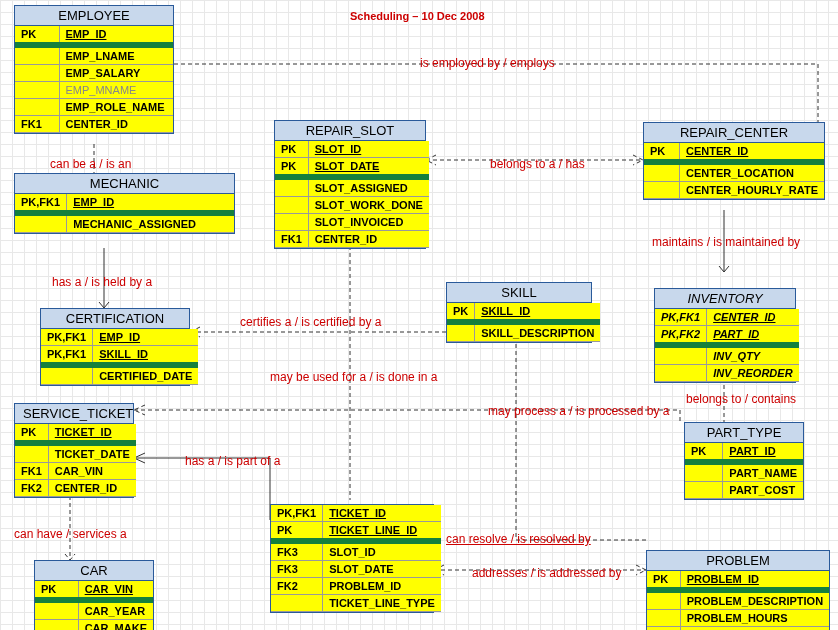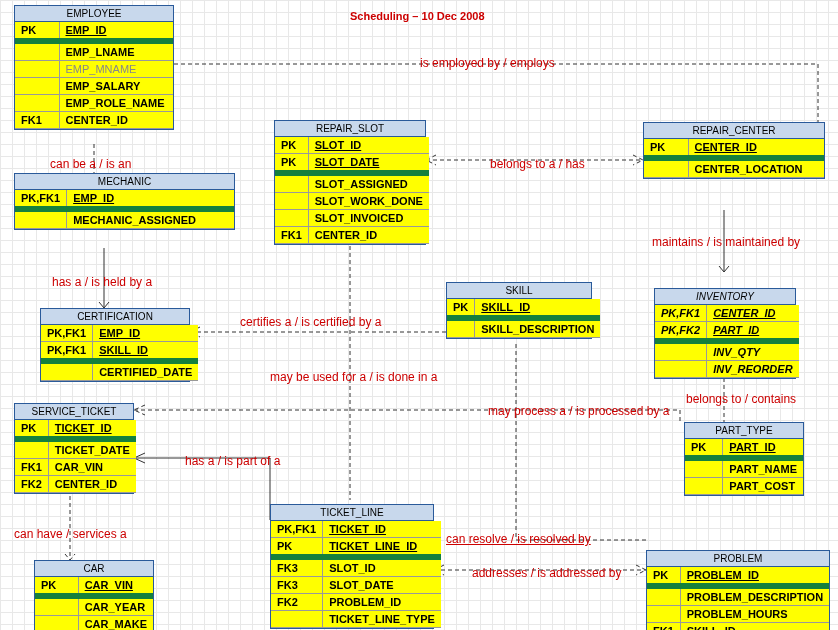--- a/index.html
+++ b/index.html
@@ -29,21 +29,21 @@
   border: 1px solid #2a5a9a;
   background: #fff;
   min-width: 120px;
 }
 .entity-header {
   background: #c8d8ec;
   border-bottom: 1px solid #2a5a9a;
   text-align: center;
   font-weight: normal;
   padding: 2px 8px;
-  font-size: 10px;
+  font-size: 13px;
   color: #000;
 }
 .entity-body { display: table; width: 100%; border-collapse: collapse; }
 .row { display: table-row; }
 .key, .attr {
   display: table-cell;
   background: #ffff00;
   border-bottom: 1px solid #999;
   padding: 2px 6px;
   font-size: 11px;
@@ -123,25 +123,25 @@
       <div class="row">
         <div class="key">PK</div>
         <div class="attr"><span class="u">EMP_ID</span></div>
       </div>
       <div class="row sep">
         <div class="key">&nbsp;</div>
         <div class="attr">EMP_LNAME</div>
       </div>
       <div class="row">
         <div class="key">&nbsp;</div>
+        <div class="attr">EMP_SALARY</div>
+      </div>
+      <div class="row">
+        <div class="key">&nbsp;</div>
         <div class="attr dim">EMP_MNAME</div>
-      </div>
-      <div class="row">
-        <div class="key">&nbsp;</div>
-        <div class="attr">EMP_SALARY</div>
       </div>
       <div class="row">
         <div class="key">&nbsp;</div>
         <div class="attr">EMP_ROLE_NAME</div>
       </div>
       <div class="row">
         <div class="key">FK1</div>
         <div class="attr">CENTER_ID</div>
       </div>
     </div>
@@ -250,21 +250,20 @@
         <div class="key">PK</div>
         <div class="attr"><span class="u">SKILL_ID</span></div>
       </div>
       <div class="row sep">
         <div class="key">&nbsp;</div>
         <div class="attr">SKILL_DESCRIPTION</div>
       </div>
     </div>
   </div>
 <div id="e-ticket_line" class="entity">
-    <div class="entity-header">TICKET_LINE</div>
     <div class="entity-body">
       <div class="row">
         <div class="key">PK,FK1</div>
         <div class="attr"><span class="u">TICKET_ID</span></div>
       </div>
       <div class="row">
         <div class="key">PK</div>
         <div class="attr"><span class="u">TICKET_LINE_ID</span></div>
       </div>
       <div class="row sep">
@@ -288,20 +287,24 @@
 <div id="e-repair_center" class="entity">
     <div class="entity-header">REPAIR_CENTER</div>
     <div class="entity-body">
       <div class="row">
         <div class="key">PK</div>
         <div class="attr"><span class="u">CENTER_ID</span></div>
       </div>
       <div class="row sep">
         <div class="key">&nbsp;</div>
         <div class="attr">CENTER_LOCATION</div>
+      </div>
+      <div class="row">
+        <div class="key">&nbsp;</div>
+        <div class="attr">CENTER_HOURLY_RATE</div>
       </div>
     </div>
   </div>
 <div id="e-inventory" class="entity">
     <div class="entity-header">INVENTORY</div>
     <div class="entity-body">
       <div class="row">
         <div class="key">PK,FK1</div>
         <div class="attr"><span class="u">CENTER_ID</span></div>
       </div>

